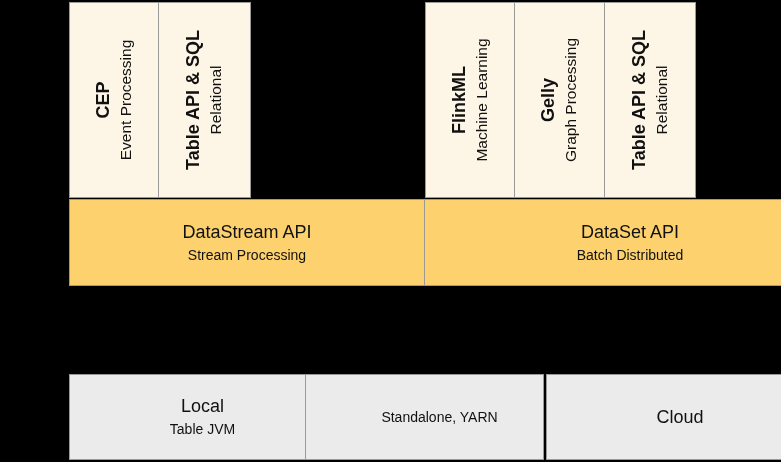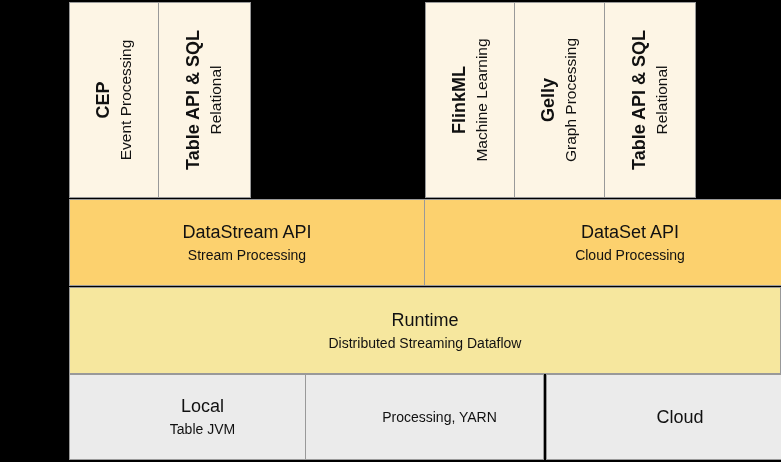--- a/index.html
+++ b/index.html
@@ -119,34 +119,30 @@
     </div>
   </div>
 
   <div class="box hbox api api-row" id="api-datastream">
     <div class="title">DataStream API</div>
     <div class="subtitle">Stream Processing</div>
   </div>
 
   <div class="box hbox api api-row" id="api-dataset">
     <div class="title">DataSet API</div>
-    <div class="subtitle">Cloud Processing</div>
+    <div class="subtitle">Batch Distributed</div>
   </div>
 
-  <div class="box hbox runtime" id="runtime">
-    <div class="title">Runtime</div>
-    <div class="subtitle">Distributed Streaming Dataflow</div>
-  </div>
 
   <div class="box hbox deploy deploy-row" id="deploy-local">
     <div class="title">Local</div>
     <div class="subtitle">Table JVM</div>
   </div>
 
   <div class="box hbox deploy deploy-row" id="deploy-cluster">
-    <div class="subtitle">Processing, YARN</div>
+    <div class="subtitle">Standalone, YARN</div>
   </div>
 
   <div class="box hbox deploy deploy-row" id="deploy-cloud">
     <div class="title">Cloud</div>
   </div>
 
 </div>
 
 </body></html>

